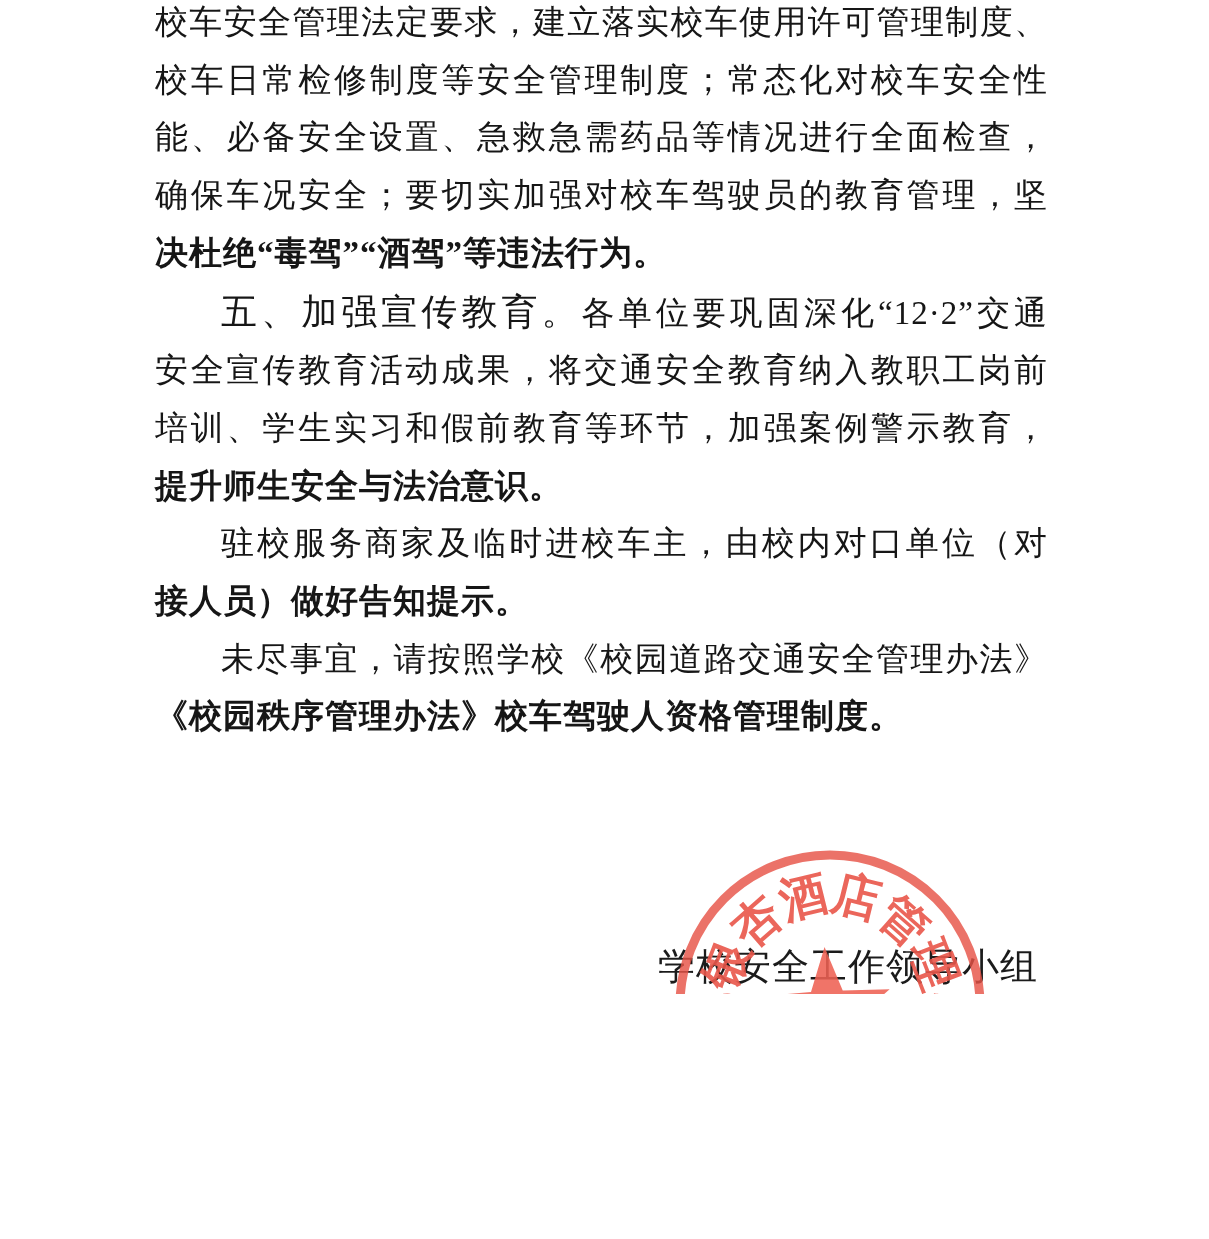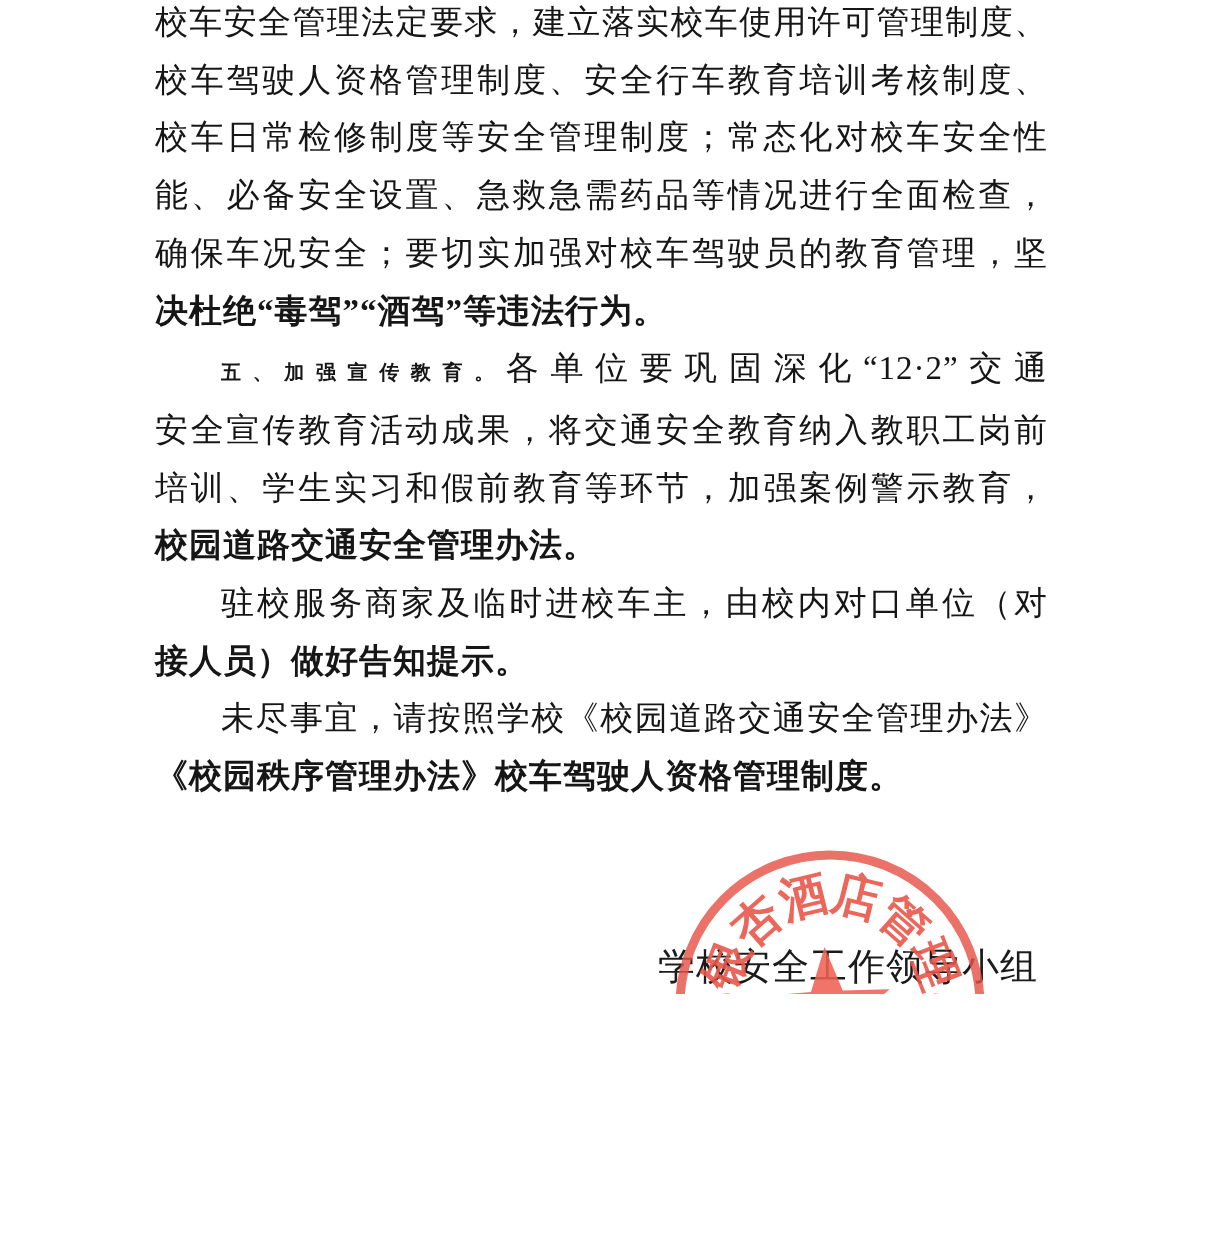--- a/index.html
+++ b/index.html
@@ -9,21 +9,21 @@
   }
   .doc-body { position:absolute; left:155px; top:-6px; width:893px; }
   .doc-line {
     font-size:33px; line-height:57.7px; color:#161616;
     text-align:justify; text-align-last:justify; letter-spacing:1px;
   }
   .doc-line.end { text-align-last:left;font-weight:bold; }
   .doc-line.indent { padding-left:66px; }
   .seg.bold {
     font-family:"Liberation Sans","DejaVu Sans",sans-serif;
-    font-weight:700; font-size:20px;
+    font-weight:400; font-size:36px;
   }
   .sig-line {
     position:absolute; color:#1b1b1b; line-height:1; white-space:pre;
     font-family:Liberation Serif, serif;
   }
   .sig-group { left:658px; top:948px; font-size:37px; letter-spacing:1px; }
   .sig-note  { left:706px; top:1008px; font-size:35px; }
   .sig-date  { left:678px; top:1068px; font-size:34px; letter-spacing:2px;text-align:right; }
   .seal-svg { position:absolute; left:652px; top:826px; }
   .seal-ring-c { fill:none; stroke:#e65347; stroke-width:9; opacity:0.82; }
@@ -38,29 +38,28 @@
     font-family:"Liberation Serif","DejaVu Serif",serif;
   }
 </style>
 </head>
 <body>
 
 <div class="page">
 
   <div class="doc-body">
       <div class="doc-line"><span class="seg">校车安全管理法定要求，建立落实校车使用许可管理制度、</span></div>
-      <div class="doc-line"><span class="seg">校车驾驶人资格管理制度、安全行车教育培训考核制度、</span></div>
       <div class="doc-line"><span class="seg">校车日常检修制度等安全管理制度；常态化对校车安全性</span></div>
       <div class="doc-line"><span class="seg">能、必备安全设置、急救急需药品等情况进行全面检查，</span></div>
       <div class="doc-line"><span class="seg">确保车况安全；要切实加强对校车驾驶员的教育管理，坚</span></div>
       <div class="doc-line end"><span class="seg">决杜绝“毒驾”“酒驾”等违法行为。</span></div>
       <div class="doc-line indent"><span class="seg bold">五、加强宣传教育。</span><span class="seg">各单位要巩固深化“12·2”交通</span></div>
       <div class="doc-line"><span class="seg">安全宣传教育活动成果，将交通安全教育纳入教职工岗前</span></div>
       <div class="doc-line"><span class="seg">培训、学生实习和假前教育等环节，加强案例警示教育，</span></div>
-      <div class="doc-line end"><span class="seg">校园道路交通安全管理办法。</span></div>
+      <div class="doc-line end"><span class="seg">提升师生安全与法治意识。</span></div>
       <div class="doc-line indent"><span class="seg">驻校服务商家及临时进校车主，由校内对口单位（对</span></div>
       <div class="doc-line end"><span class="seg">接人员）做好告知提示。</span></div>
       <div class="doc-line indent"><span class="seg">未尽事宜，请按照学校《校园道路交通安全管理办法》</span></div>
       <div class="doc-line end"><span class="seg">《校园秩序管理办法》校车驾驶人资格管理制度。</span></div>
     </div>
 
   <div class="sig-line sig-group">学校安全工作领导小组</div>
   <div class="sig-line sig-date">2025 年 12 月 3 日</div>
 
   <svg class="seal-svg" width="356" height="356" viewBox="0 0 356 356">

